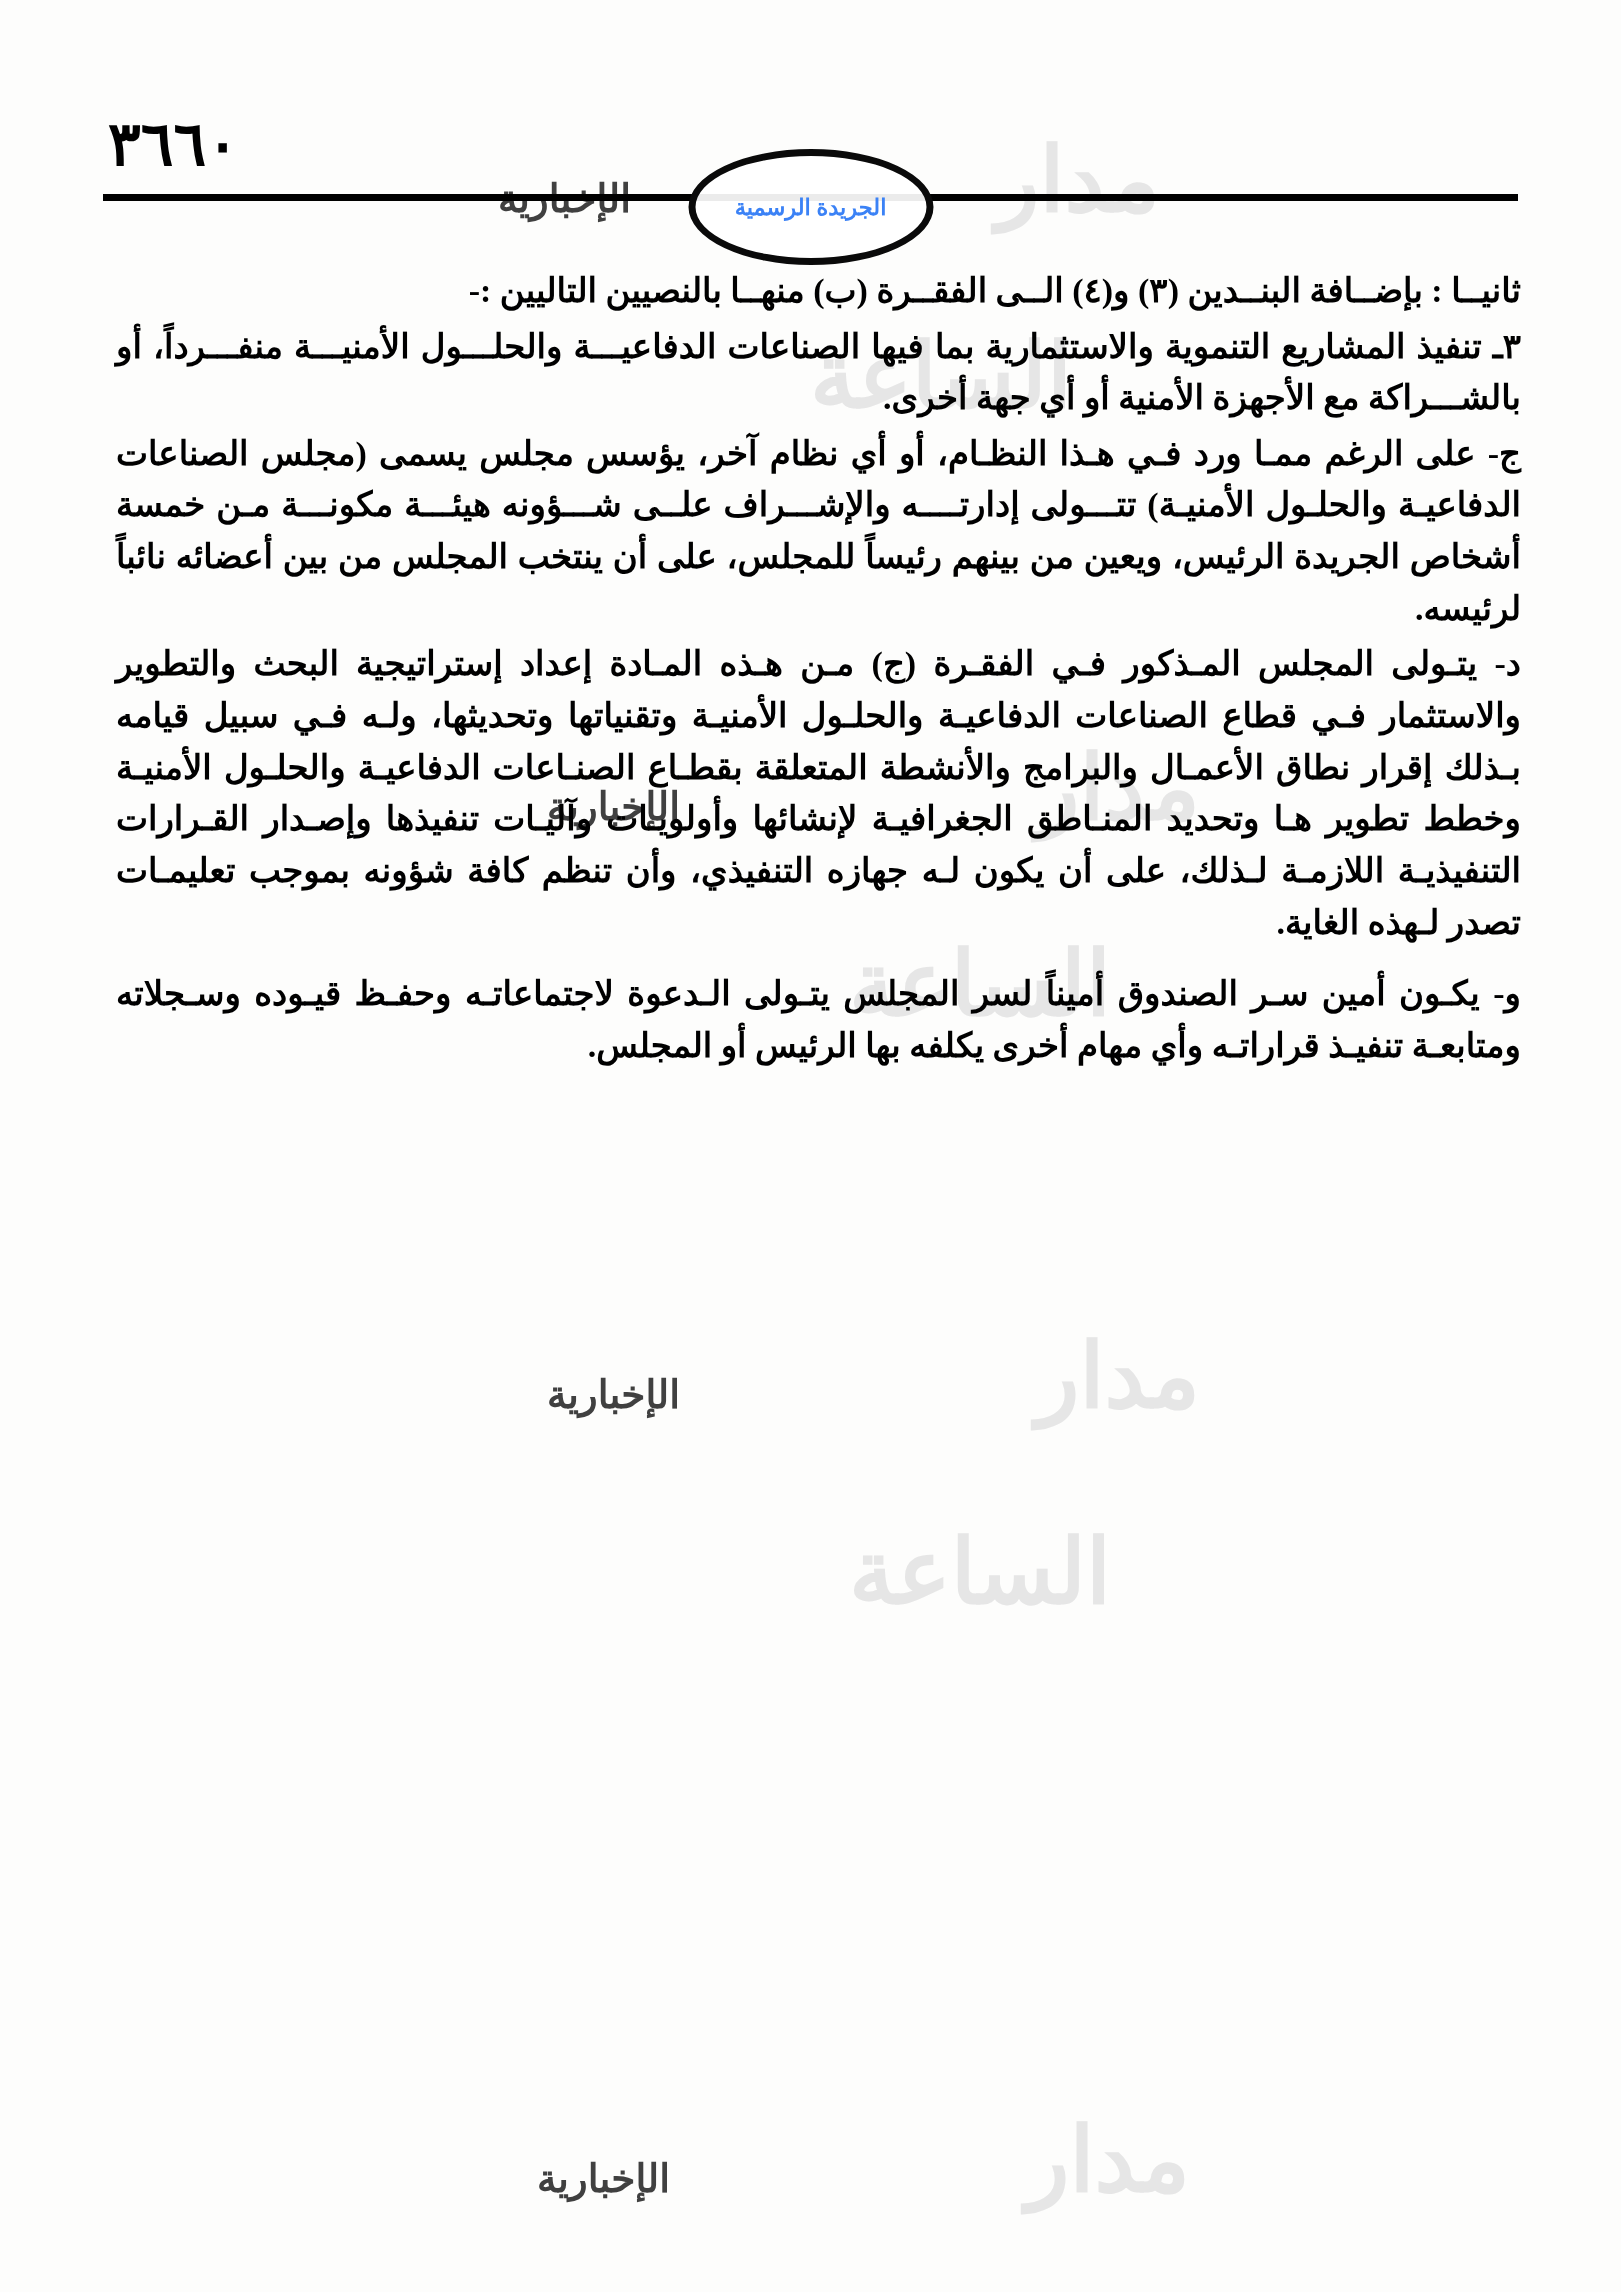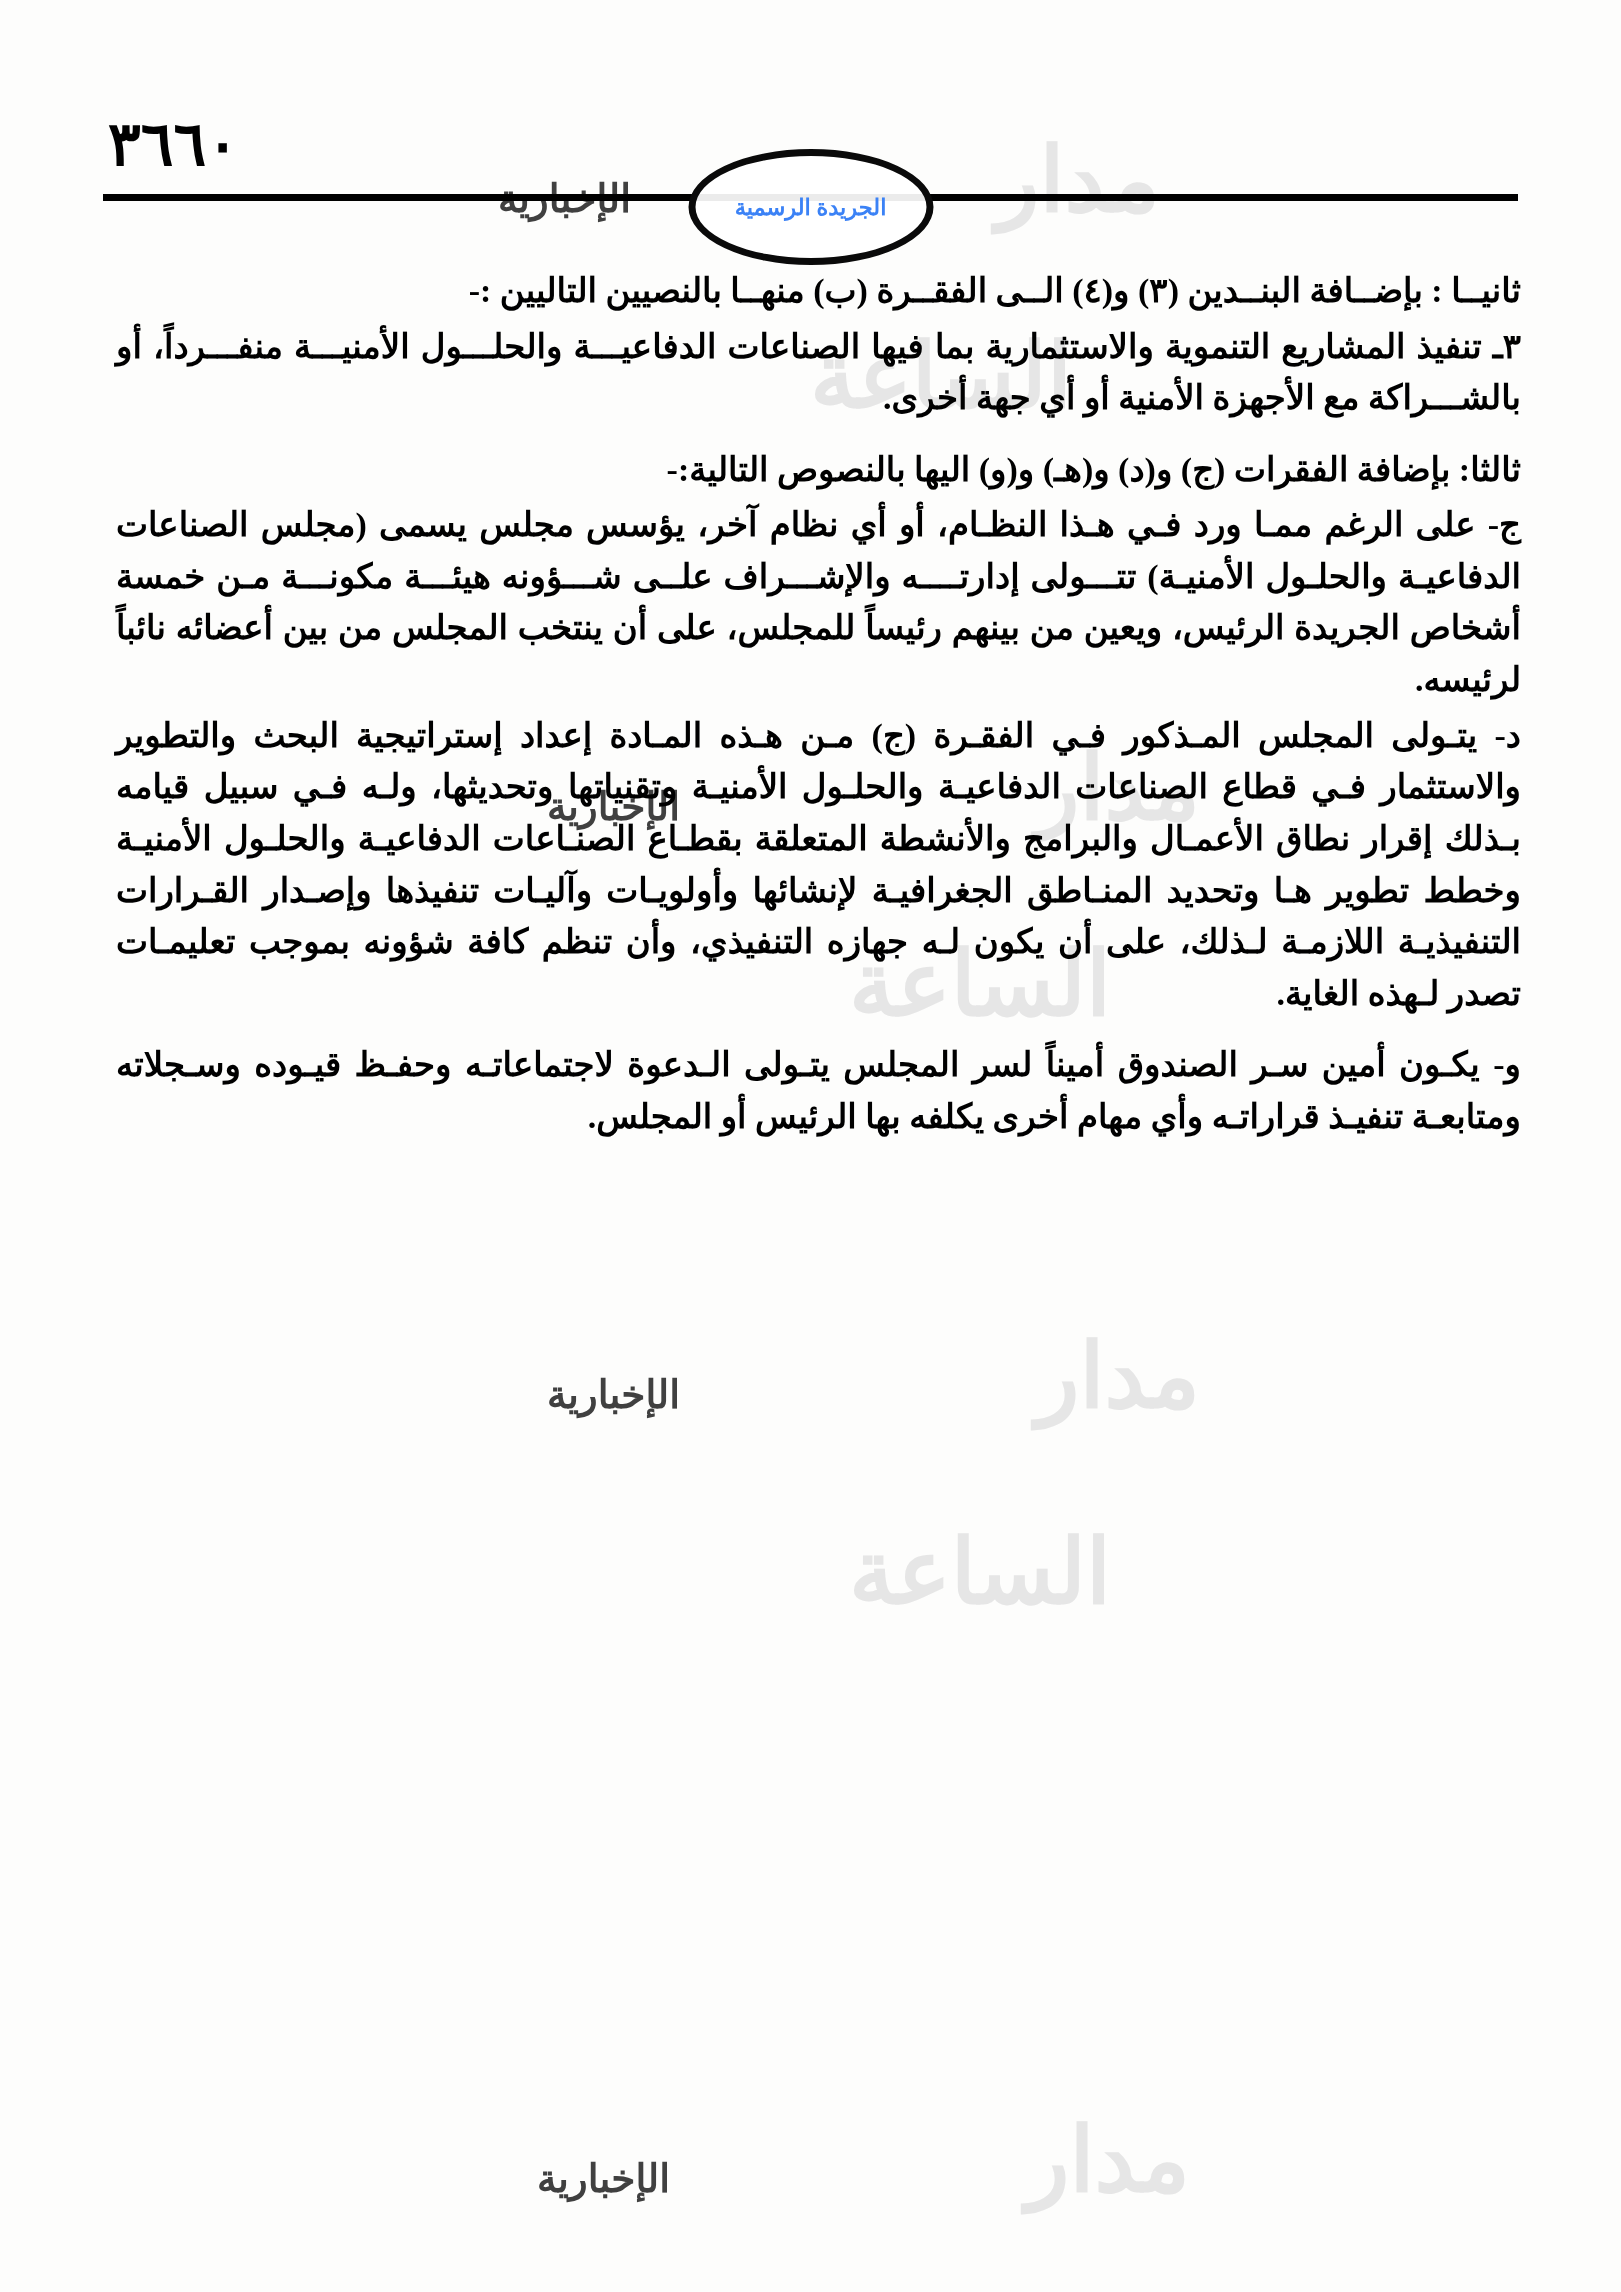--- a/index.html
+++ b/index.html
@@ -149,21 +149,20 @@
   <div class="body">
 
     <p class="blk">ثانيــا : بإضــافة البنــدين (٣) و(٤) الــى الفقــرة (ب) منهــا بالنصيين التاليين :-</p>
 
     <p class="blk item ind-2">
       <span>٣ـ</span>
       <span>تنفيذ المشاريع التنموية والاستثمارية بما فيها الصناعات الدفاعيـــة والحلـــول الأمنيـــة منفـــرداً، أو بالشـــراكة مع الأجهزة الأمنية أو أي جهة أخرى.</span>
     </p>
 
 
-    <p class="blk gap">ثالثا: بإضافة الفقرات (ج) و(د) و(هـ) و(و) اليها بالنصوص التالية:-</p>
 
     <p class="blk item ind-2">
       <span>ج-</span>
       <span>على الرغم ممـا ورد فـي هـذا النظـام، أو أي نظام آخر، يؤسس مجلس يسمى (مجلس الصناعات الدفاعيـة والحلـول الأمنيـة) تتـــولى إدارتــــه والإشـــراف علــى شـــؤونه هيئـــة مكونـــة مـن خمسة أشخاص الجريدة الرئيس، ويعين من بينهم رئيساً للمجلس، على أن ينتخب المجلس من بين أعضائه نائباً لرئيسه.</span>
     </p>
 
     <p class="blk item ind-2">
       <span>د-</span>
       <span>يتـولى المجلس المـذكور فـي الفقـرة (ج) مـن هـذه المـادة إعداد إستراتيجية البحث والتطوير والاستثمار فـي قطاع الصناعات الدفاعيـة والحلـول الأمنيـة وتقنياتها وتحديثها، ولـه فـي سبيل قيامه بـذلك إقرار نطاق الأعمـال والبرامج والأنشطة المتعلقة بقطـاع الصنـاعات الدفاعيـة والحلـول الأمنيـة وخطط تطوير هـا وتحديد المنـاطق الجغرافيـة لإنشائها وأولويـات وآليـات تنفيذها وإصـدار القـرارات التنفيذيـة اللازمـة لـذلك، على أن يكون لـه جهازه التنفيذي، وأن تنظم كافة شؤونه بموجب تعليمـات تصدر لـهذه الغاية.</span>
     </p>

